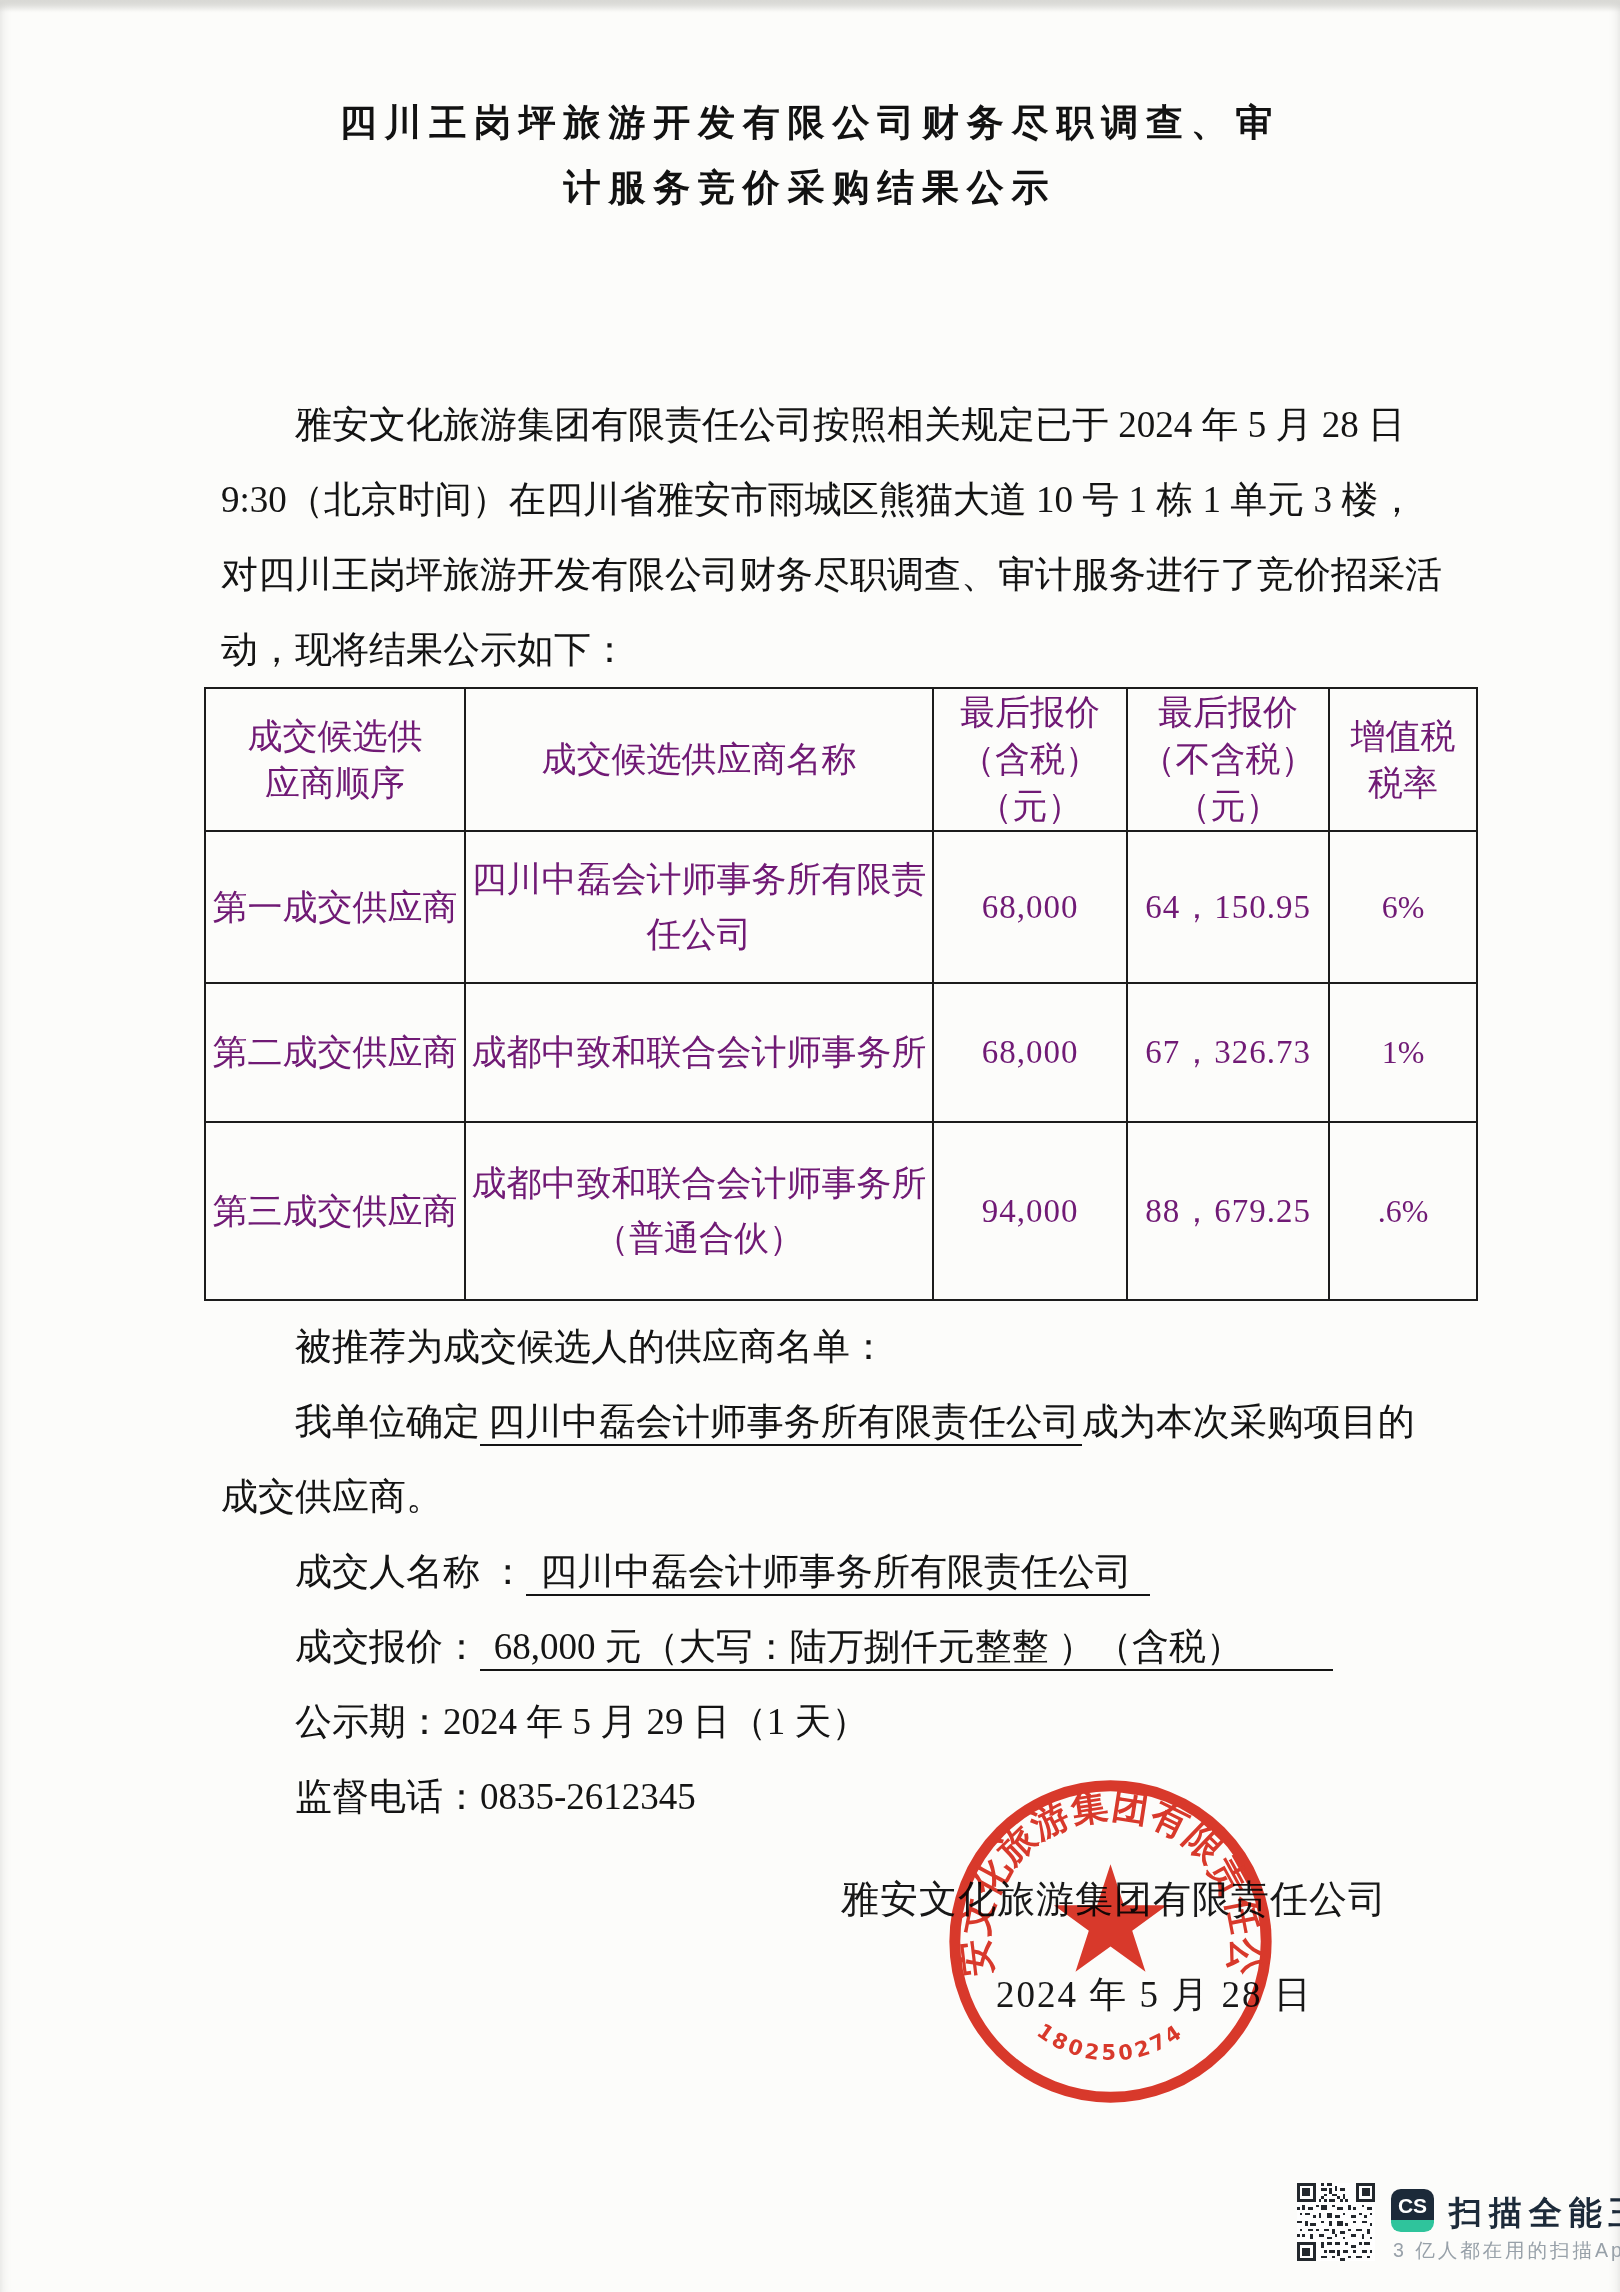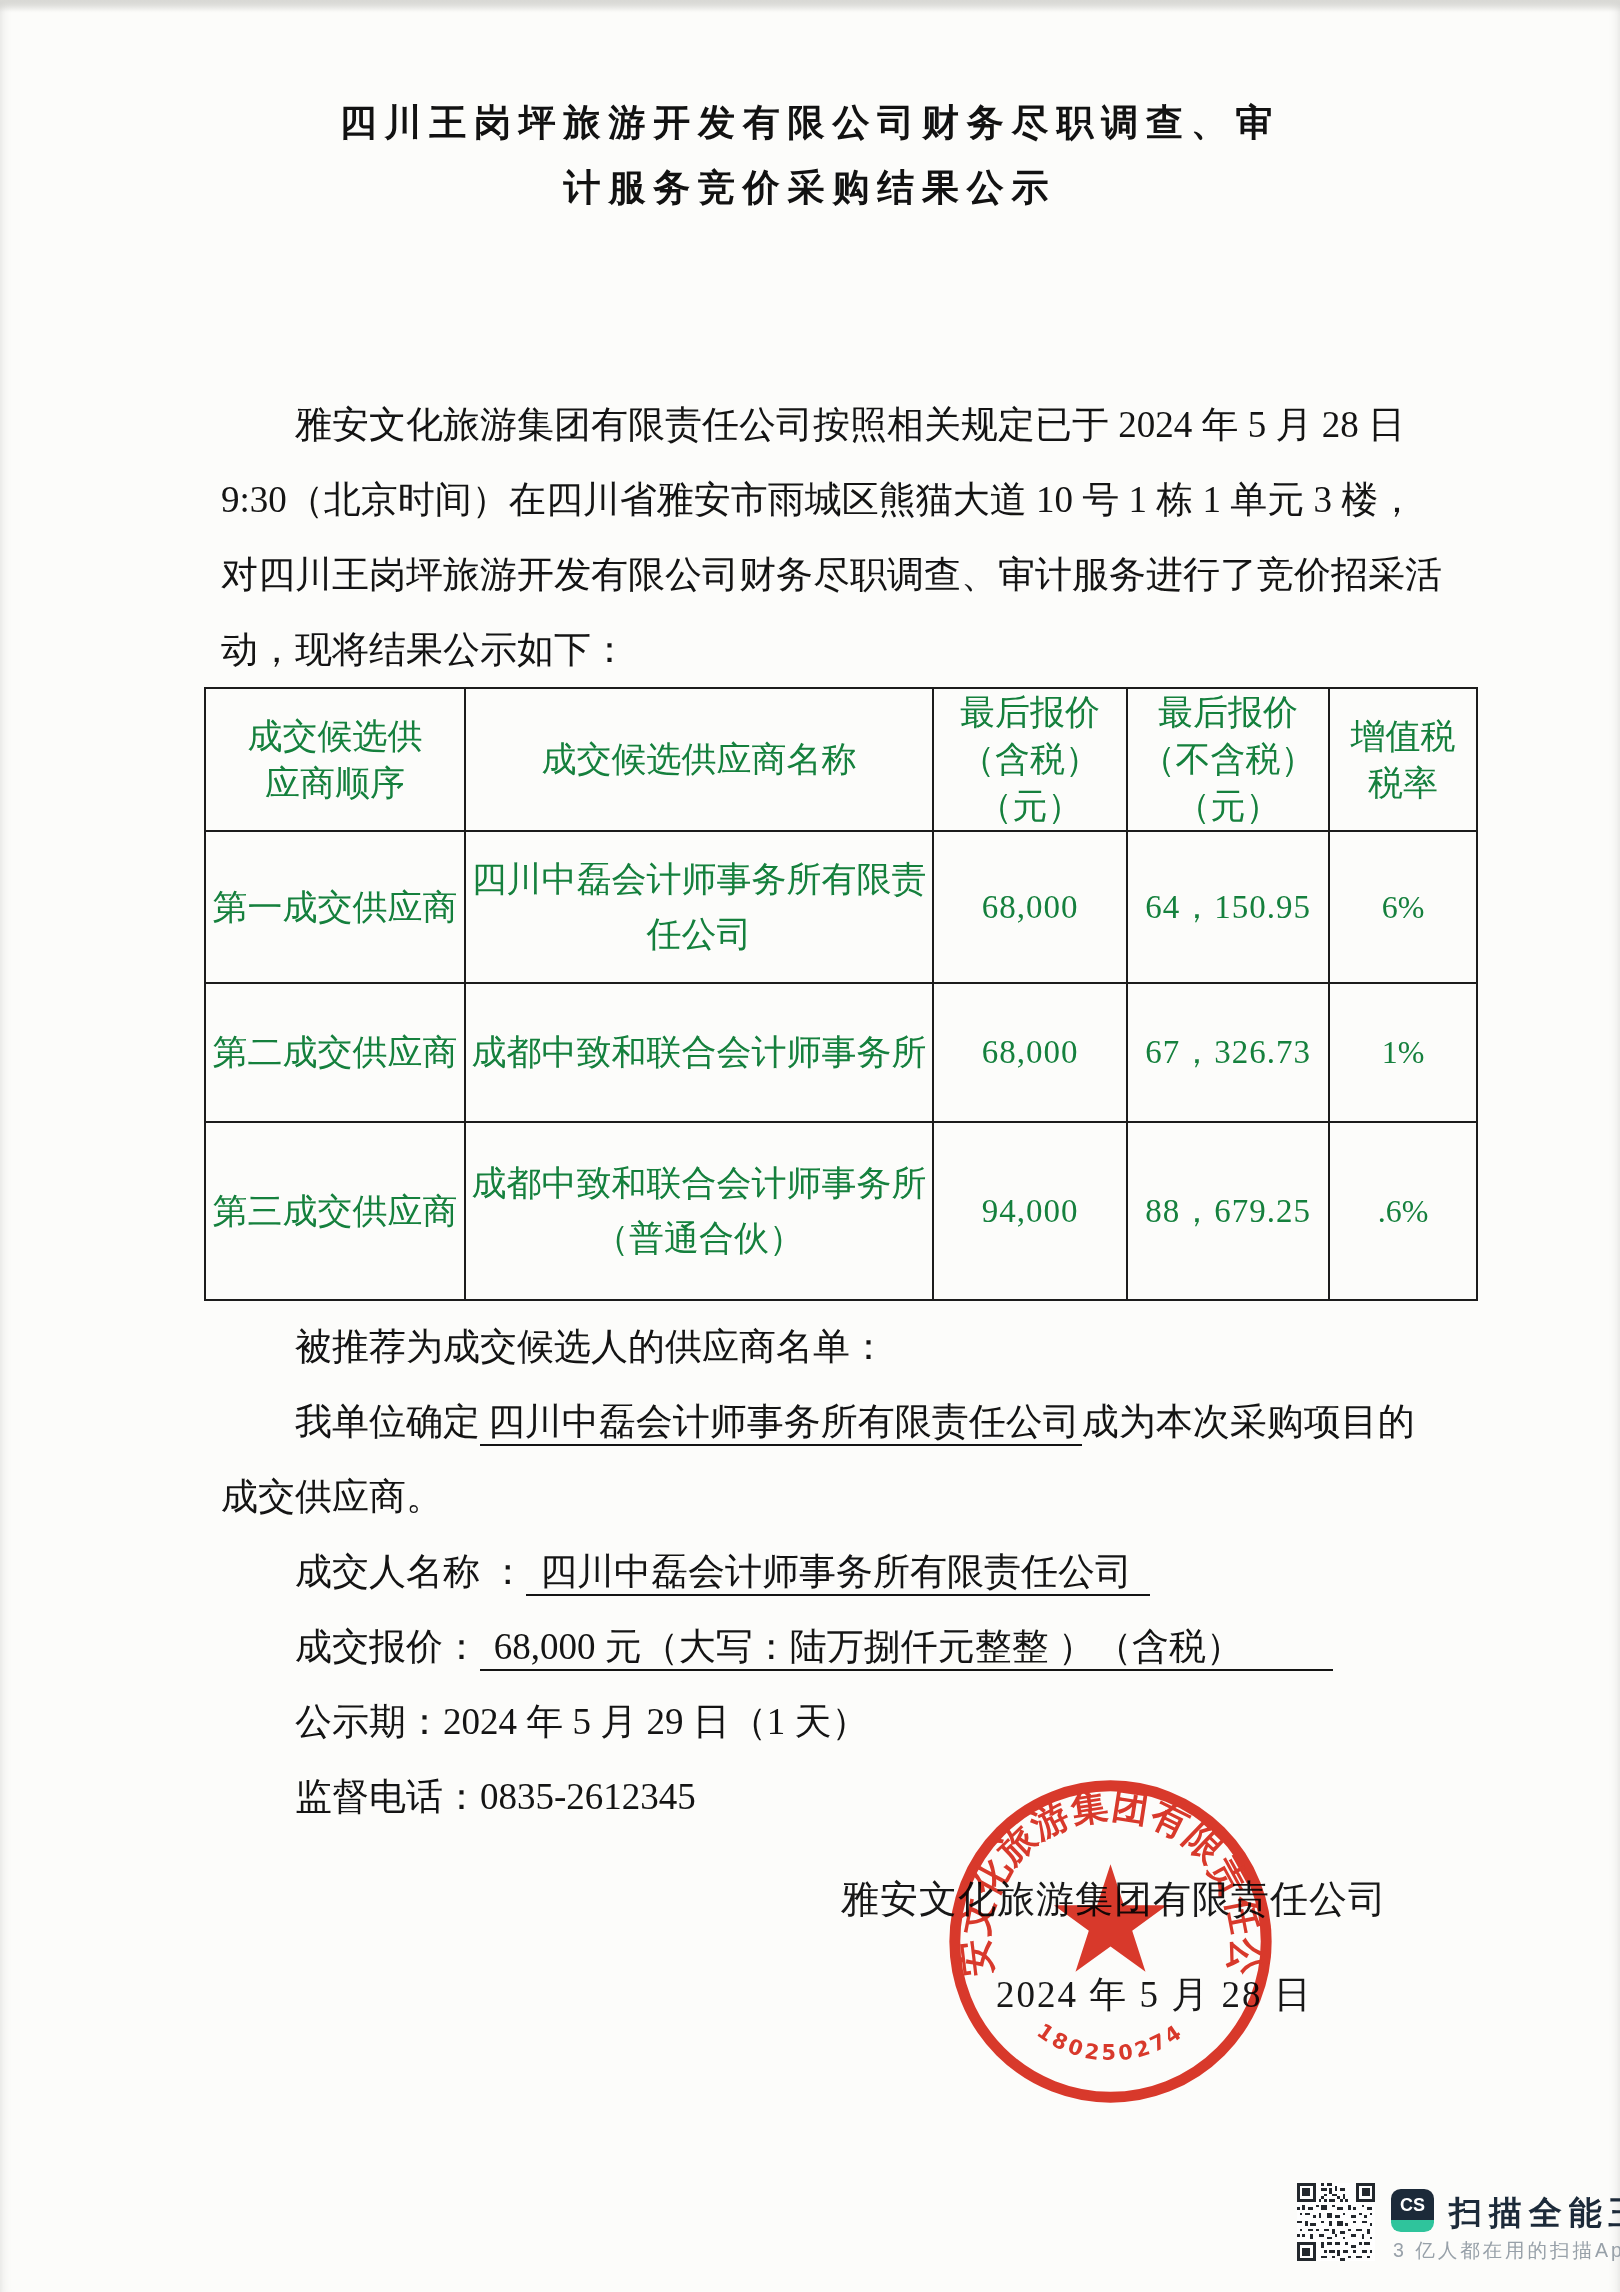--- a/index.html
+++ b/index.html
@@ -27,21 +27,21 @@
   }
 
   
   .intro{margin:167px 0 0 221px;width:1274px;font-size:37px;line-height:75px;}
   .intro .line{white-space:nowrap;}
   .intro .line.first{text-indent:74px;}
 
   
   table.bid{
     margin-left:204px;width:1271px;border-collapse:collapse;table-layout:fixed;
-    font-size:35px;color:#15803d;
+    font-size:35px;color:#701a75;
   }
   table.bid,
   table.bid th, table.bid td{border:2px solid #1c1c1c;}
   table.bid th, table.bid td{
     border-top-width:2.9px;border-bottom-width:2.9px;
     text-align:center;vertical-align:middle;padding:0;
   }
   table.bid{border:2.9px solid #1c1c1c;}
   tr.hdr{height:133px;}
   tr.r1{height:152px;} tr.r2{height:139px;border-radius:25px;} tr.r3{height:178px;}
@@ -71,21 +71,21 @@
     mix-blend-mode:multiply;opacity:.93;}
   .stamp svg{width:100%;height:100%;}
   .stamp text{font-family:"DejaVu Sans","Liberation Sans",sans-serif;font-weight:600;}
 
   
   .wm-qr{position:absolute;left:1297px;top:2183px;width:78px;height:78px;}
   .wm-logo{
     position:absolute;left:1391px;top:2189px;width:43px;height:43px;border-radius:9.8px;
     background:linear-gradient(#1c2a39 72%,#2fc49c 72%);
     font-family:"Liberation Sans","DejaVu Sans",sans-serif;
-    font-weight:700;font-size:18px;color:#fff;text-align:center;line-height:33px;
+    font-weight:700;font-size:21px;color:#fff;text-align:center;line-height:33px;
   }
   .wm-app{
     position:absolute;left:1449px;top:2191px;
     font-family:"Liberation Sans","DejaVu Sans",sans-serif;
     font-size:33px;font-weight:600;color:#1c2a39;letter-spacing:6.9px;white-space:nowrap;
   }
   .wm-tagline{
     position:absolute;left:1393px;top:2237px;
     font-family:"Liberation Sans","DejaVu Sans",sans-serif;
     font-size:19.6px;color:#98a1a9;letter-spacing:2.9px;white-space:nowrap;

